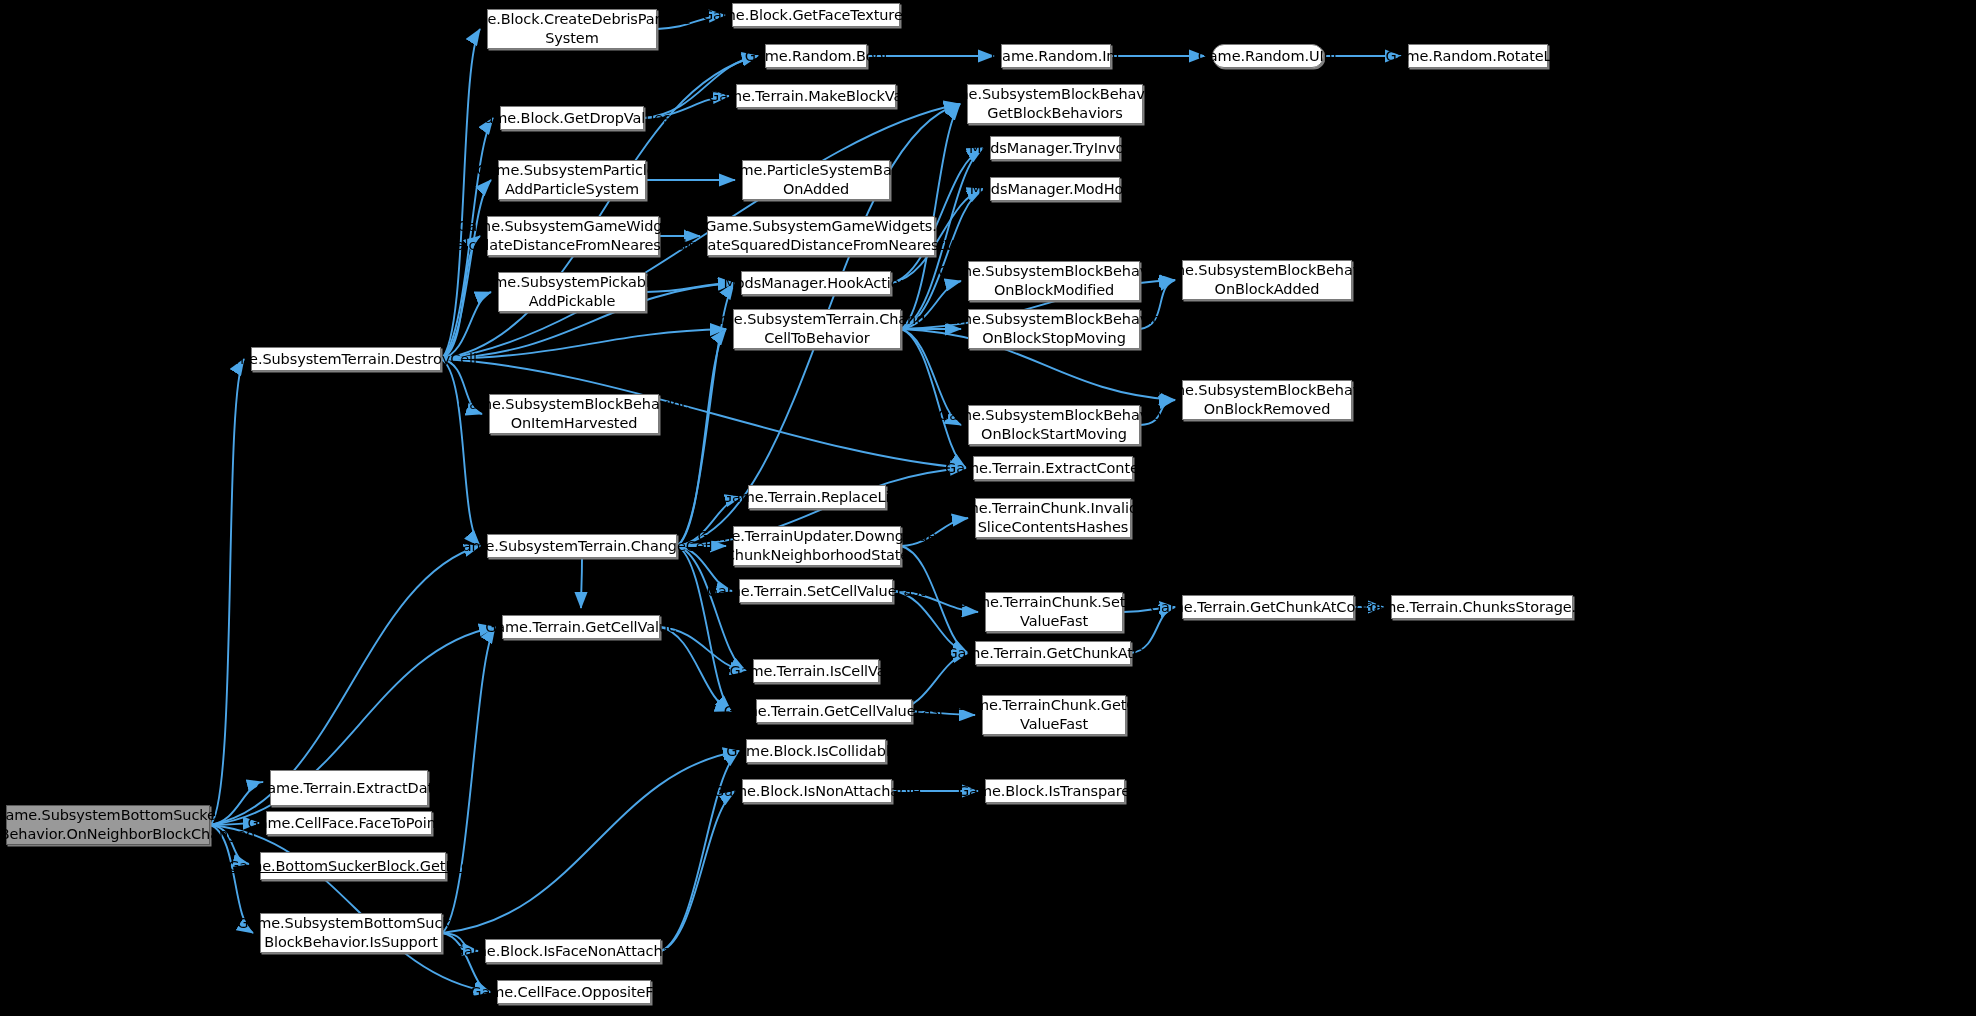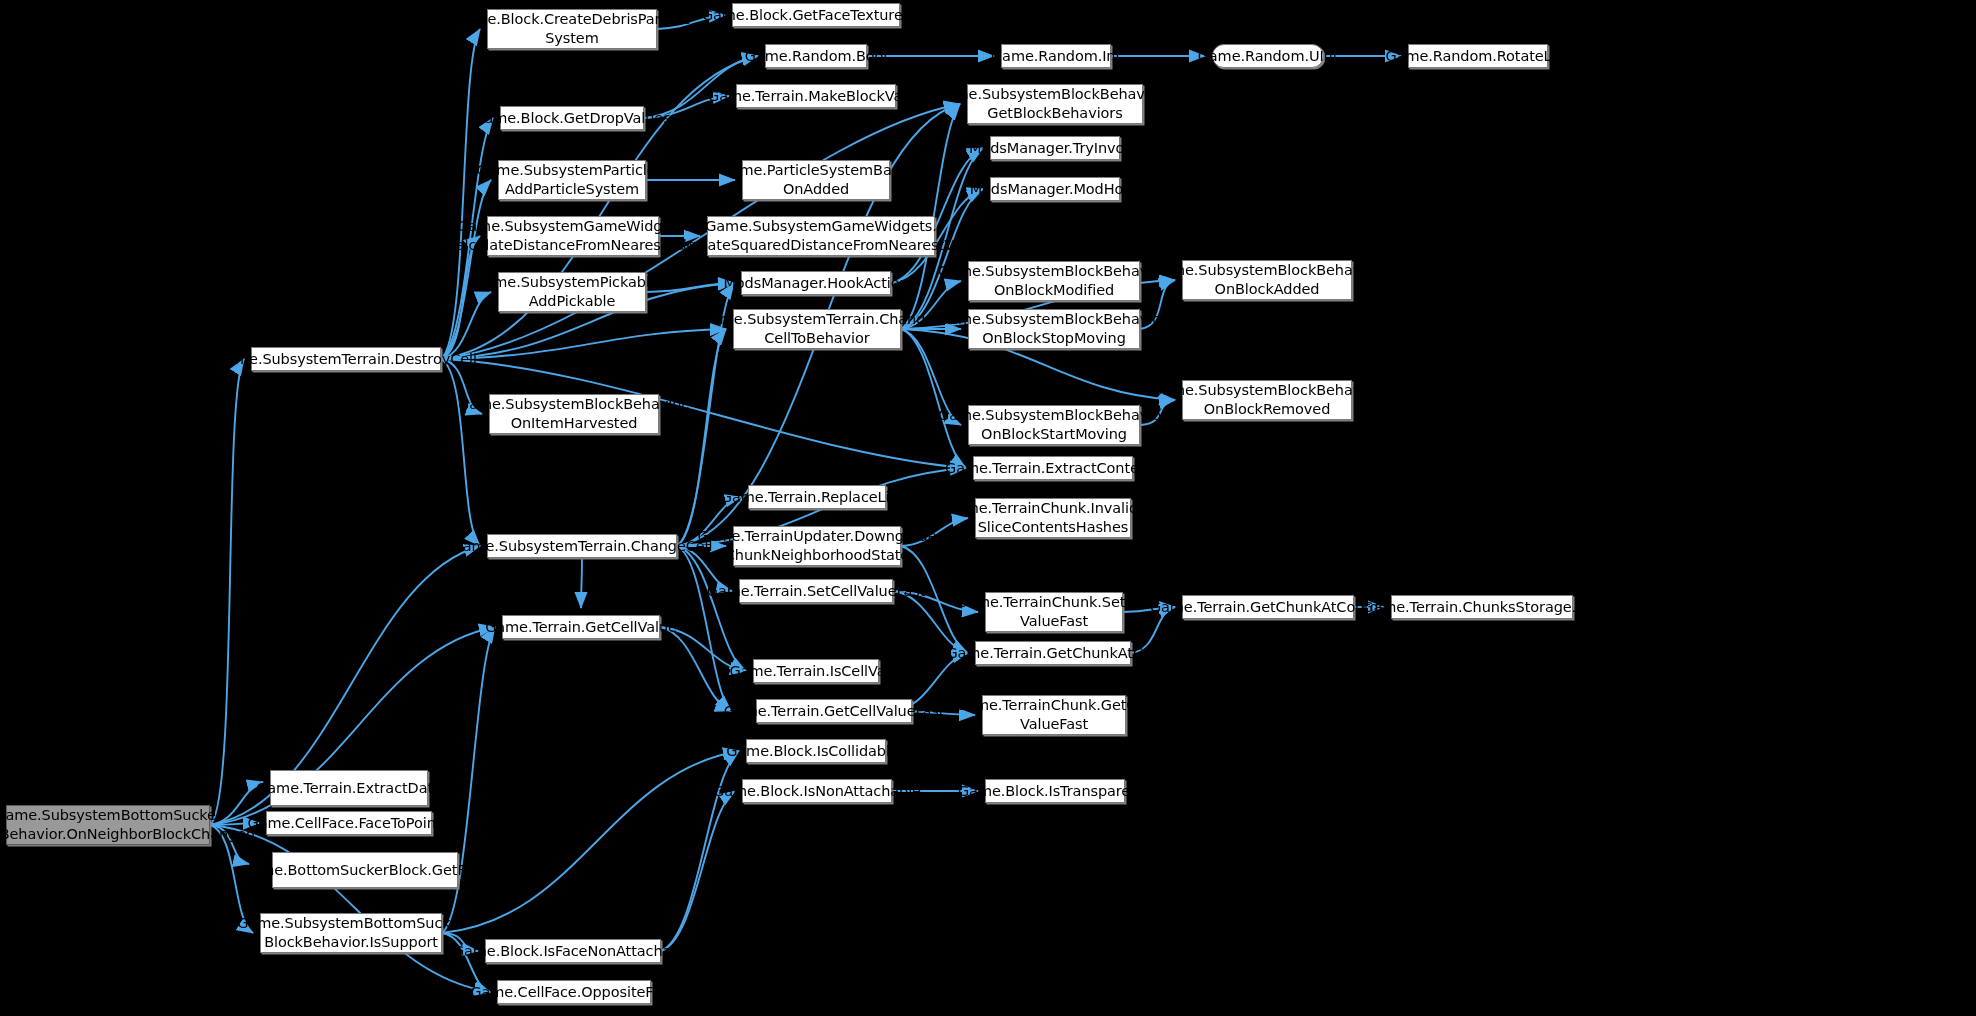--- a/index.html
+++ b/index.html
@@ -95,21 +95,21 @@
         <path d="M661,951 C697.45,938.68 705.55,810.36 735,791" fill="none" stroke="#4ca6e8" stroke-width="1.9" marker-end="url(#arrow)"></path>
         <path d="M892,791 C933.85,791 943.15,791 978,791" fill="none" stroke="#4ca6e8" stroke-width="1.9" marker-end="url(#arrow)"></path>
       </g>
   </svg>
   <div id="node-layer">
       <div class="node root" style="left: 6px; top: 805px; width: 204px; height: 40px;">Game.SubsystemBottomSucker
 BlockBehavior.OnNeighborBlockChanged</div>
       <div class="node" style="left: 251px; top: 347px; width: 190px; height: 24px;">Game.SubsystemTerrain.DestroyCell</div>
       <div class="node" style="left: 270px; top: 770px; width: 158px; height: 36px;">Game.Terrain.ExtractData</div>
       <div class="node" style="left: 266px; top: 811px; width: 166px; height: 24px;">Game.CellFace.FaceToPoint3</div>
-      <div class="node" style="left: 272px; top: 852px; width: 186px; height: 36px;">Game.BottomSuckerBlock.GetFace</div>
+      <div class="node" style="left: 260px; top: 852px; width: 186px; height: 28px; text-decoration: underline;">Game.BottomSuckerBlock.GetFace</div>
       <div class="node" style="left: 260px; top: 913px; width: 182px; height: 40px;">Game.SubsystemBottomSucker
 BlockBehavior.IsSupport</div>
       <div class="node" style="left: 487px; top: 9px; width: 170px; height: 40px;">Game.Block.CreateDebrisParticle
 System</div>
       <div class="node" style="left: 500px; top: 106px; width: 144px; height: 24px;">Game.Block.GetDropValues</div>
       <div class="node" style="left: 498px; top: 160px; width: 148px; height: 40px;">Game.SubsystemParticles.
 AddParticleSystem</div>
       <div class="node" style="left: 487px; top: 216px; width: 172px; height: 40px;">Game.SubsystemGameWidgets.
 CalculateDistanceFromNearestView</div>
       <div class="node" style="left: 498px; top: 272px; width: 148px; height: 40px;">Game.SubsystemPickables.

